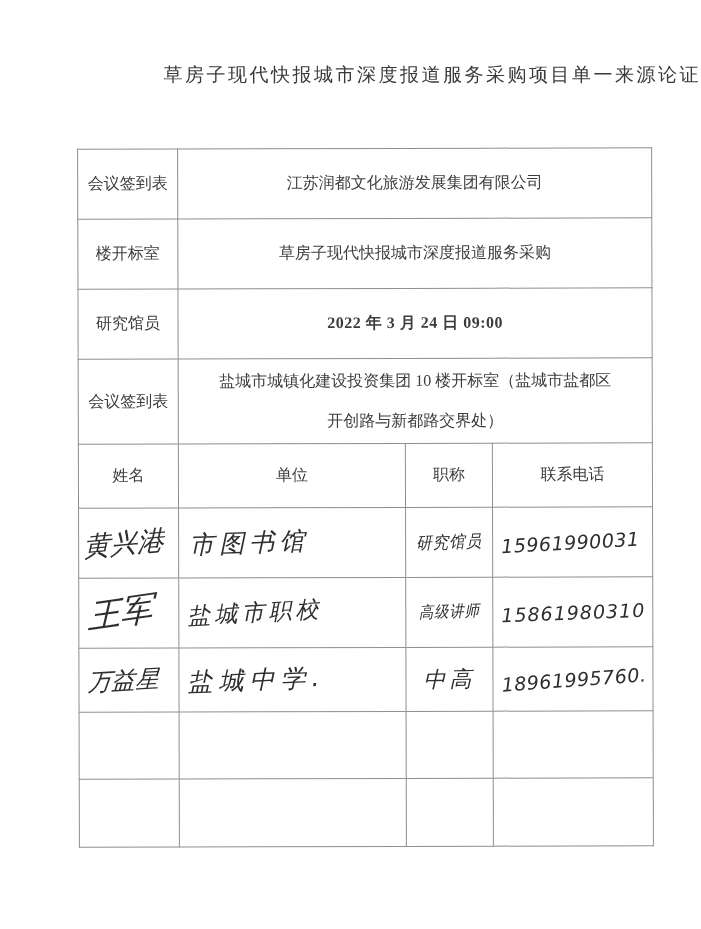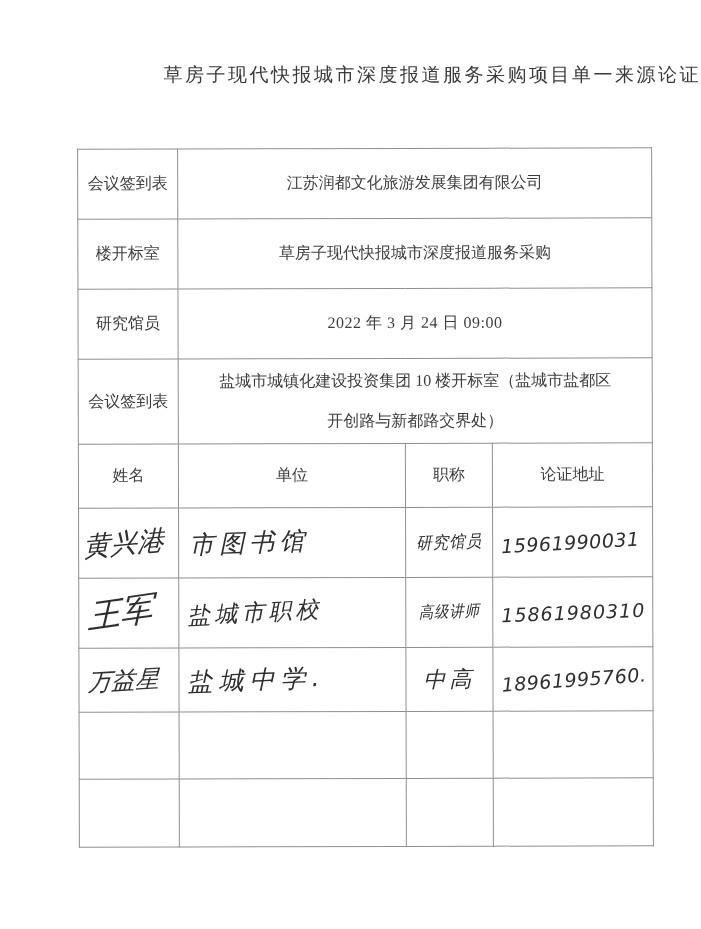--- a/index.html
+++ b/index.html
@@ -51,21 +51,21 @@
   .col-label{width:100px;}
   .col-unit{width:227px;}
   .col-title{width:87px;}
   .col-phone{width:160px;}
   tr.r70{height:70px;}
   tr.r85{height:85px;}
   tr.r64{height:64px;}
   tr.r67{height:67px;}
   tr.r68{height:68px;}
   .addr-line{line-height:40px;}
-  .time-val{font-weight:400;font-size:16px;letter-spacing:0.5px;}
+  .time-val{font-weight:700;font-size:16px;letter-spacing:0.5px;}
   
   .hw{
     font-family:"DejaVu Sans",sans-serif;
     font-style:italic;
     color:#2e2e2e;
     display:inline-block;
     white-space:nowrap;
   }
   .hw-name1{font-size:27px;transform:rotate(-5deg) skewX(-4deg);margin-left:-4px;}
   .hw-unit1{font-size:25px;transform:rotate(-2deg);letter-spacing:5px;margin-left:2px;}
@@ -118,21 +118,21 @@
       <td colspan="3">
         <div class="addr-line">盐城市城镇化建设投资集团 10 楼开标室（盐城市盐都区</div>
         <div class="addr-line">开创路与新都路交界处）</div>
       </td>
     </tr>
 
     <tr class="r64">
       <td>姓名</td>
       <td>单位</td>
       <td>职称</td>
-      <td>论证地址</td>
+      <td>联系电话</td>
     </tr>
 
     <tr class="r70">
       <td class="cell-left">
         <span class="hw hw-name1">黄兴港</span>
       </td>
       <td class="cell-left">
         <span class="hw hw-unit1">市图书馆</span>
       </td>
       <td>

